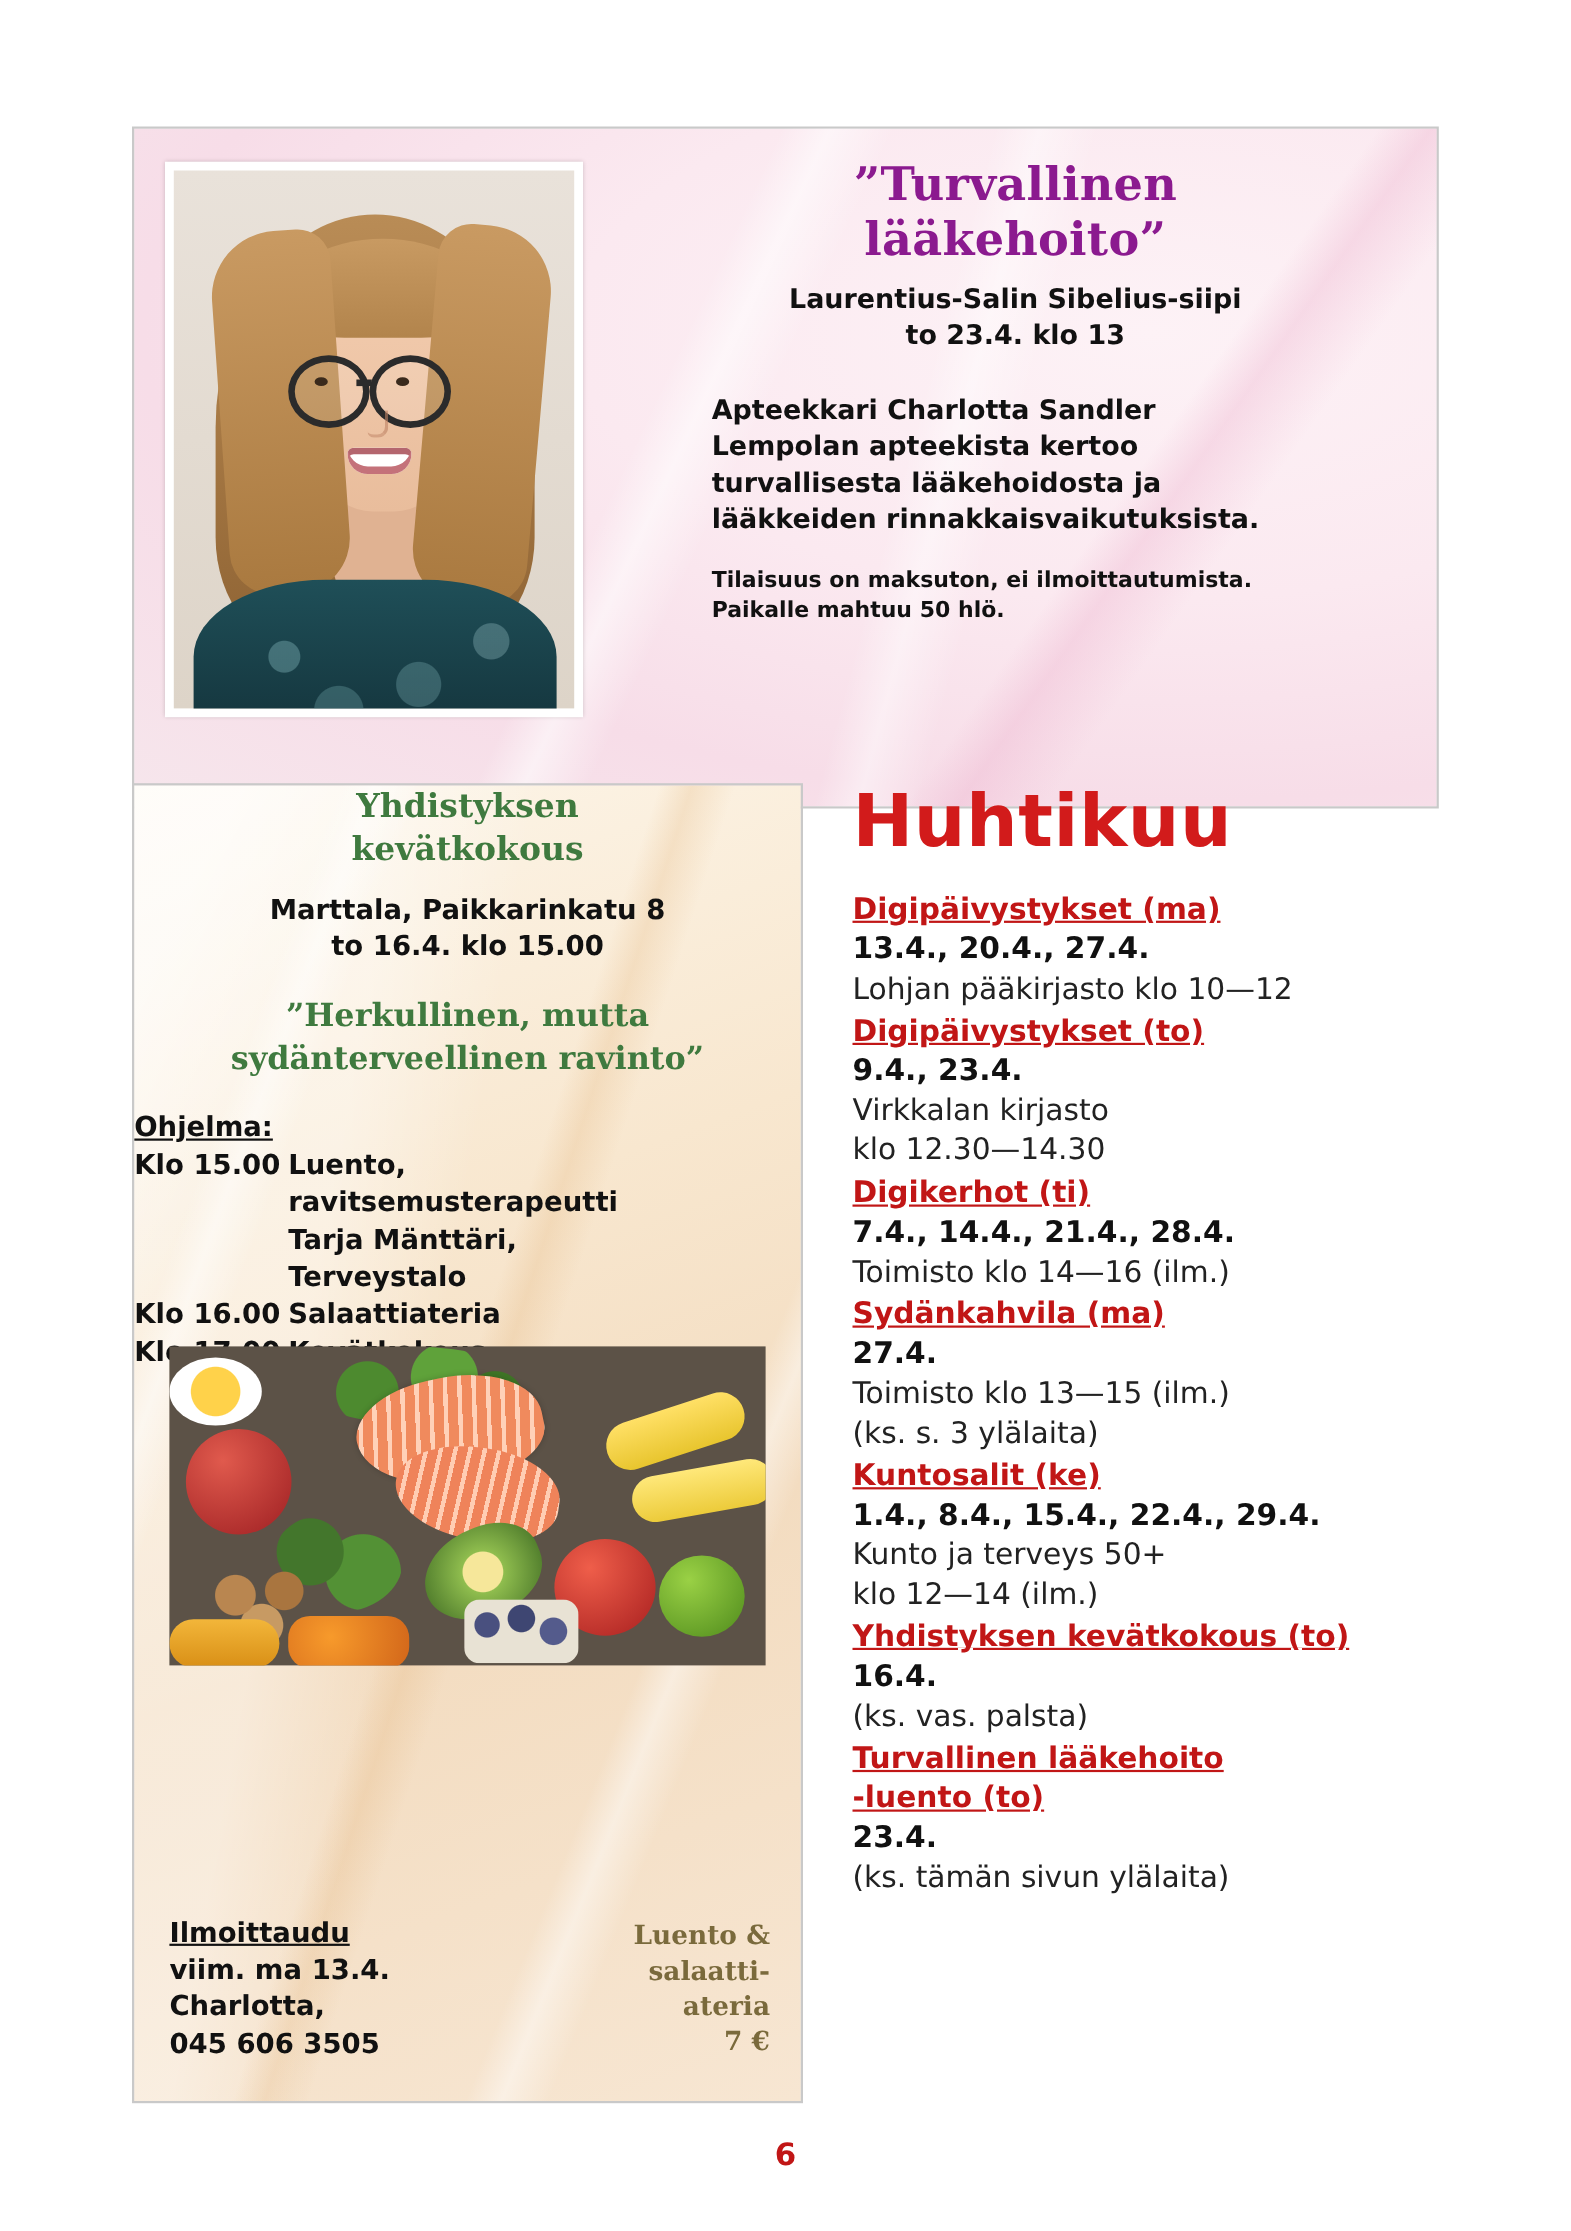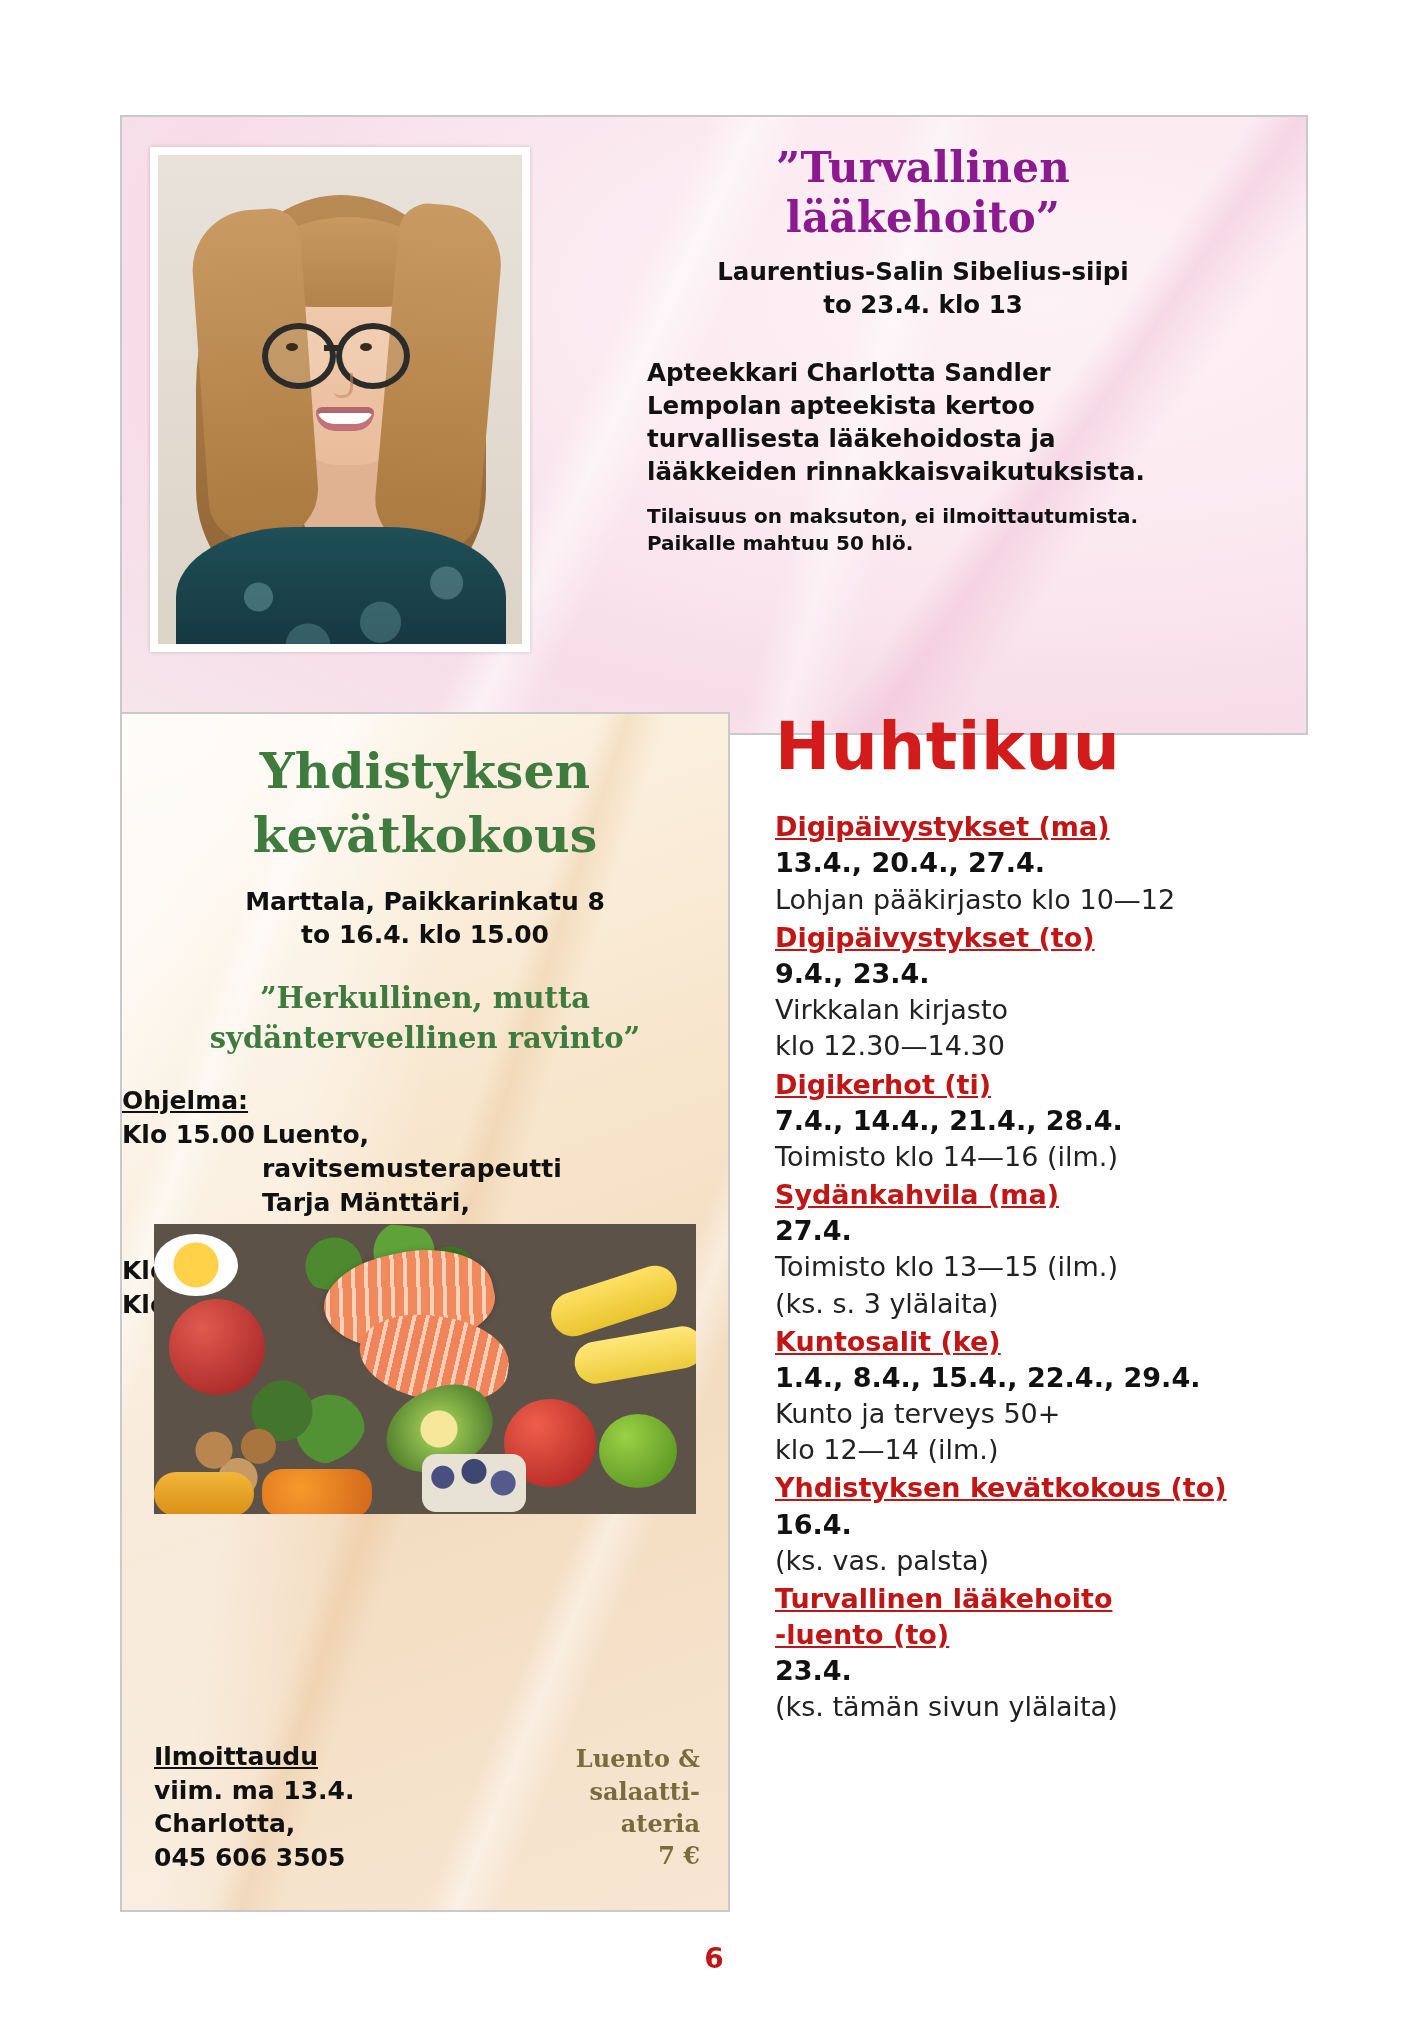--- a/index.html
+++ b/index.html
@@ -151,21 +151,21 @@
   }
   .banner-body {
     margin-top: 36px;
     margin-left: 85px;
     color: #111111;
     font-weight: bold;
     font-size: 24.5px;
     line-height: 1.34;
   }
   .banner-note {
-    margin-top: 14px;
+    margin-top: 25px;
     margin-left: 85px;
     color: #111111;
     font-weight: bold;
     font-size: 20px;
     line-height: 1.36;
   }
 
   
   .card {
     position: absolute;
@@ -183,26 +183,25 @@
   }
   .card-stripes {
     position: absolute; inset: 0; pointer-events: none;
     background:
       linear-gradient(110deg, rgba(255,255,255,0) 18%, rgba(255,255,255,.5) 21%, rgba(255,255,255,0) 25%),
       linear-gradient(108deg, rgba(226,178,120,0) 48%, rgba(226,178,120,.25) 51%, rgba(226,178,120,0) 55%),
       linear-gradient(112deg, rgba(255,255,255,0) 72%, rgba(255,255,255,.45) 75%, rgba(255,255,255,0) 79%);
   }
   .card-title {
     position: relative;
-    margin-top: 26px;
     text-align: center;
     color: #3f7a3f;
     font-family: "DejaVu Serif", serif;
     font-weight: bold;
-    font-size: 49px;
+    font-size: 30px;
     line-height: 1.3;
   }
   .card-where {
     position: relative;
     margin-top: 18px;
     text-align: center;
     color: #111;
     font-weight: bold;
     font-size: 25px;
     line-height: 1.32;

